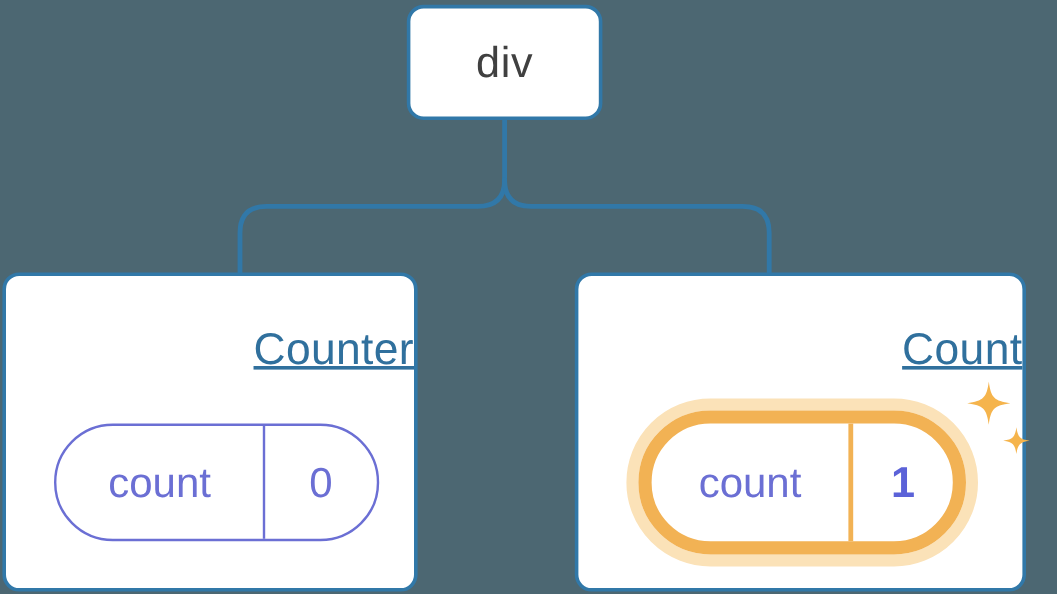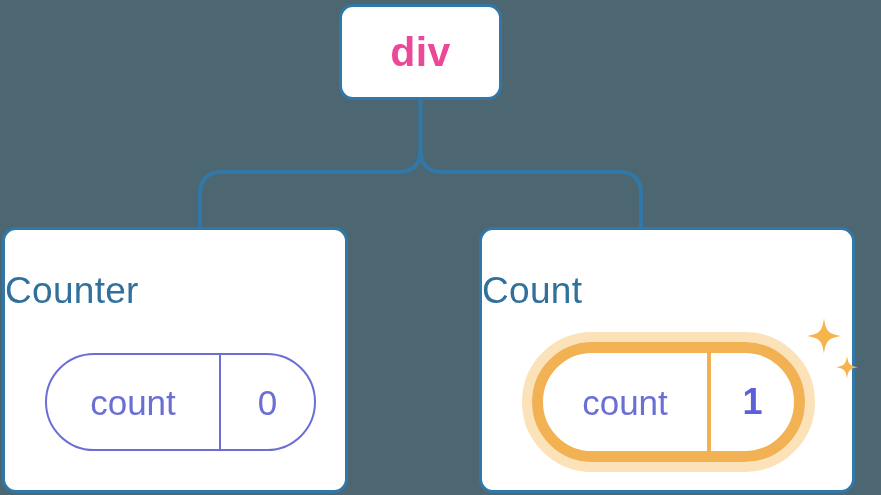--- a/index.html
+++ b/index.html
@@ -41,25 +41,24 @@
     height: 96px;
     background: #ffffff;
     border: 3px solid #3178a8;
     border-radius: 14px;
     box-sizing: border-box;
     display: flex;
     align-items: center;
     justify-content: center;
   }
   .root-label {
-    font-size: 41px;
-    color: #ec4899;
+    font-size: 36px;
+    color: #404040;
     letter-spacing: 0.5px;
     line-height: 1;
-    font-weight: bold;
   }
 
   
   .card {
     position: absolute;
     background: #ffffff;
     border: 3px solid #3178a8;
     border-radius: 14px;
     box-sizing: border-box;
   }
@@ -74,25 +73,26 @@
     top: 227px;
     width: 376px;
     height: 266px;
   }
 
   .card-title {
     position: absolute;
     left: 0;
     right: 0;
     top: 42px;
-    text-align: left;
+    text-align: right;
     font-size: 37px;
     color: #30709d;
     line-height: 1;
     letter-spacing: 0.3px;
+    text-decoration: underline;
   }
 
   
   .pill {
     position: absolute;
     display: flex;
     align-items: stretch;
     box-sizing: border-box;
     border: 2px solid #6b6fd4;
     border-radius: 999px;

